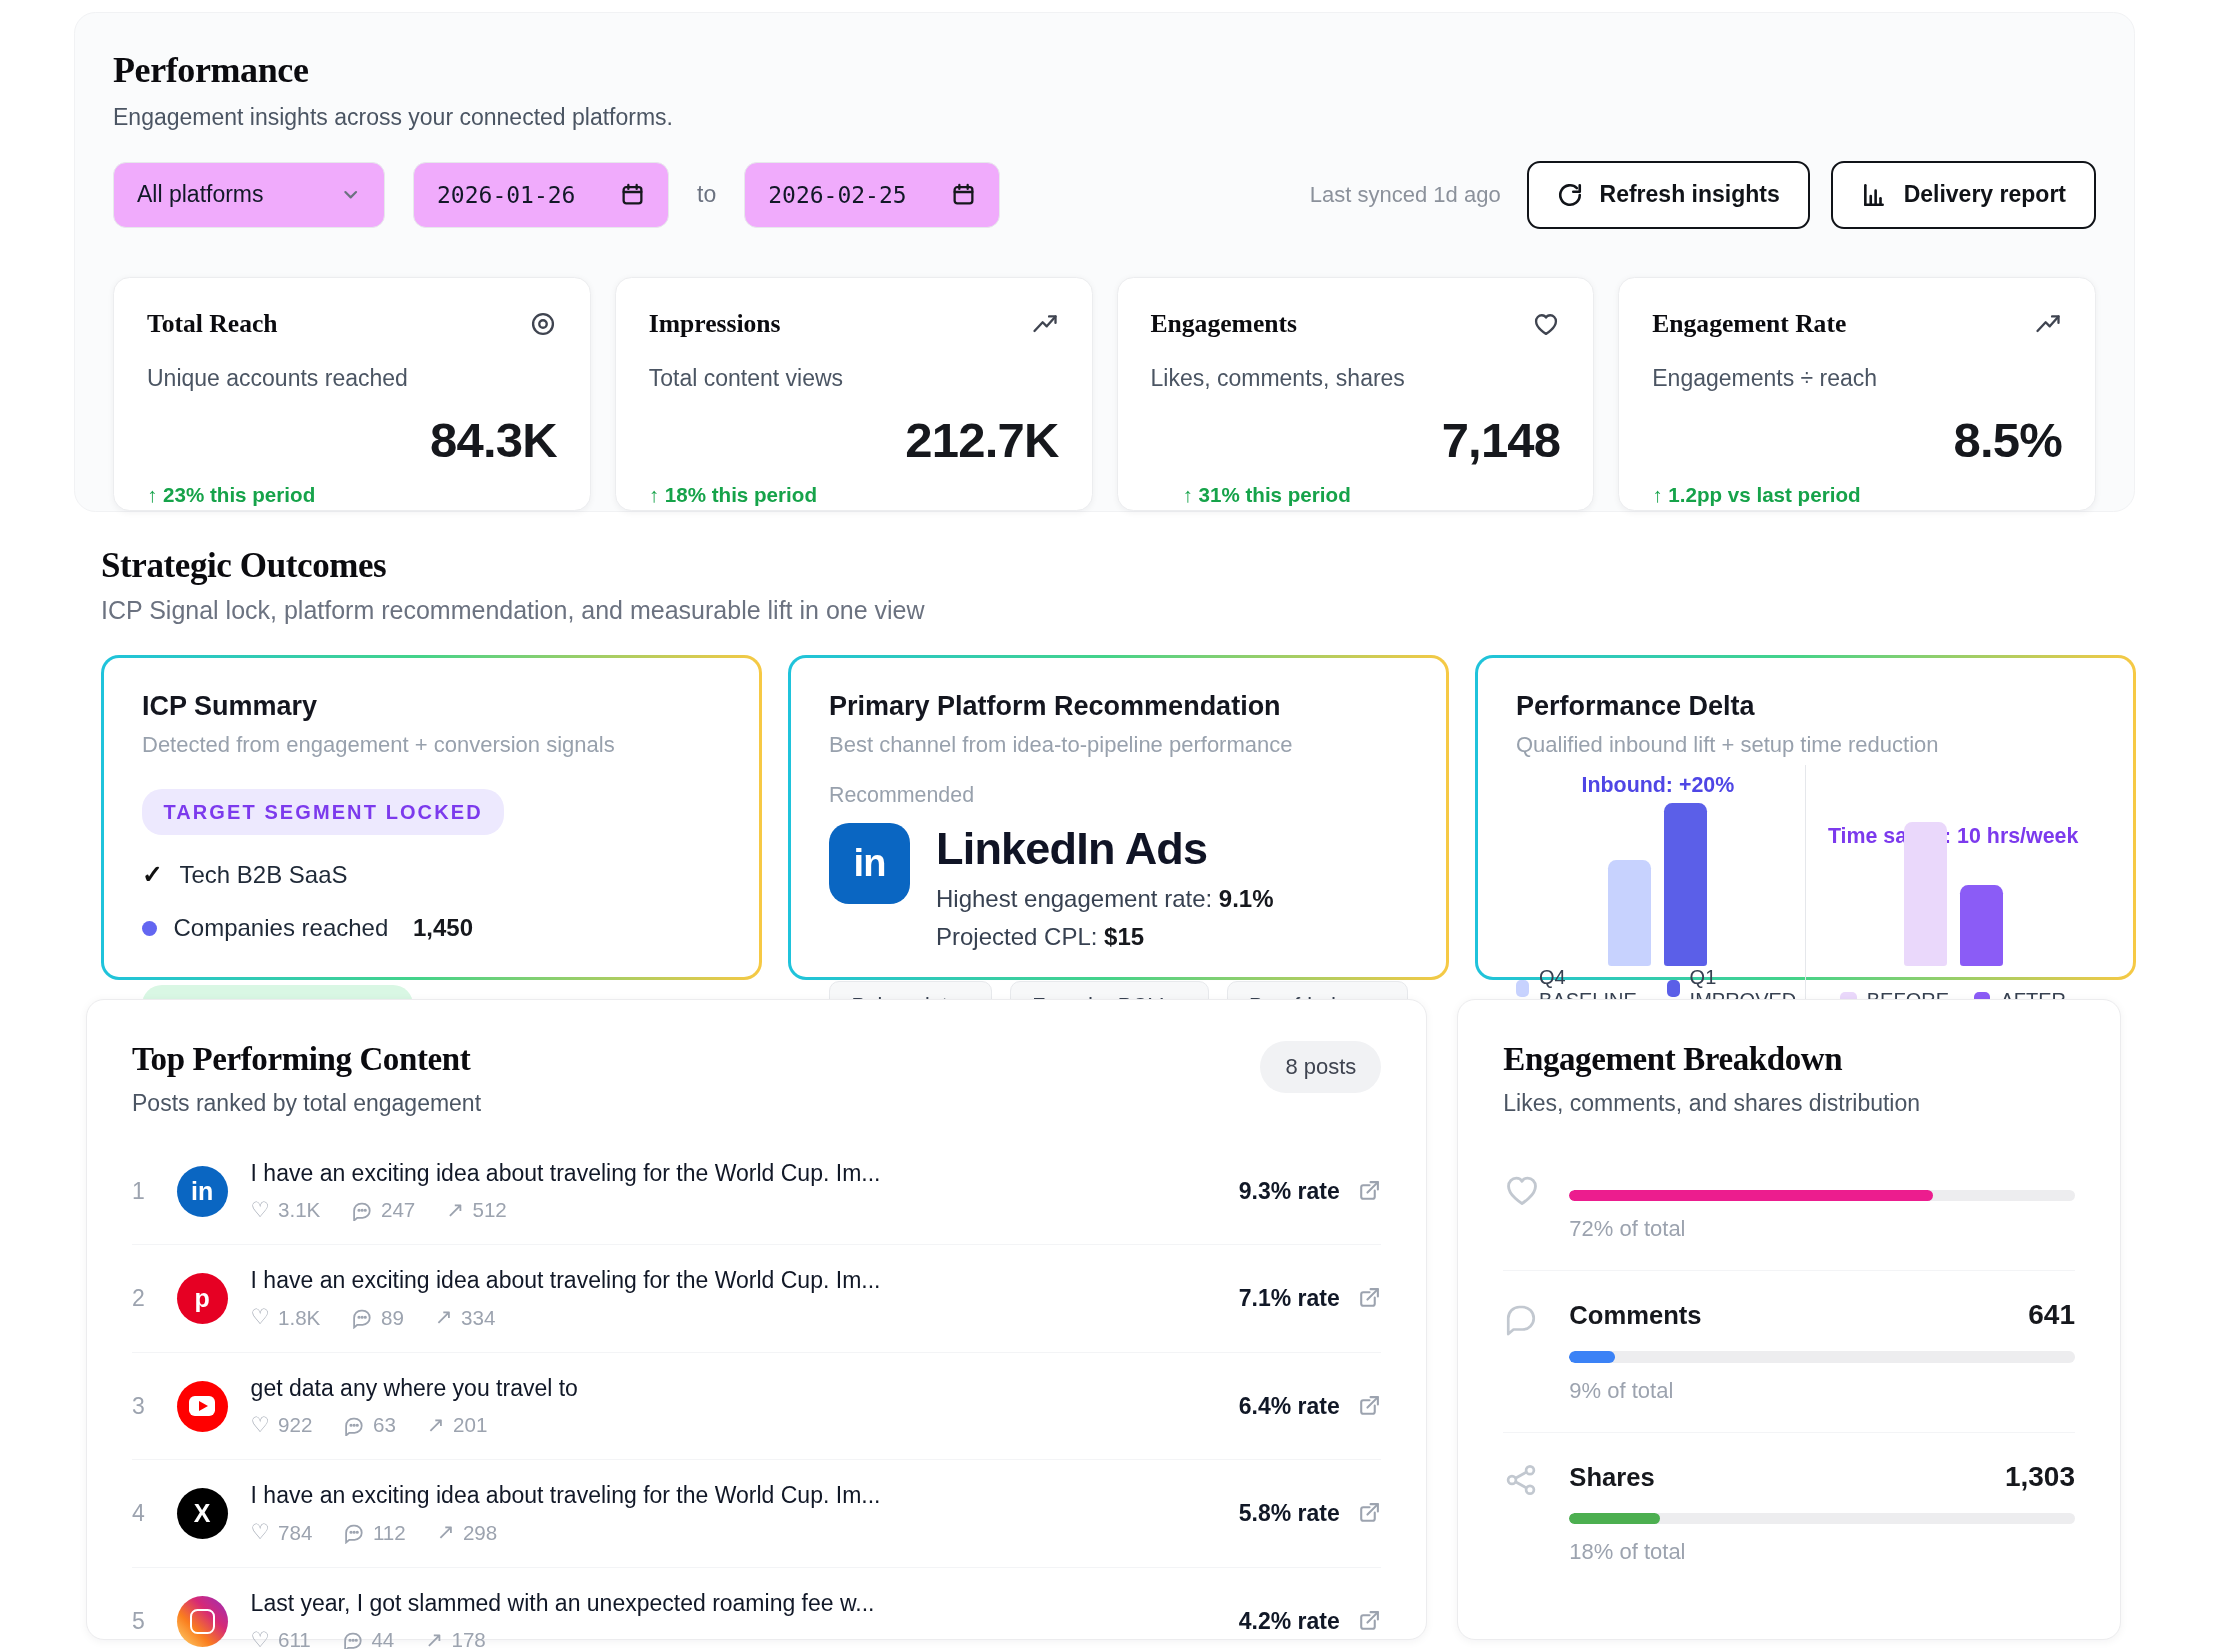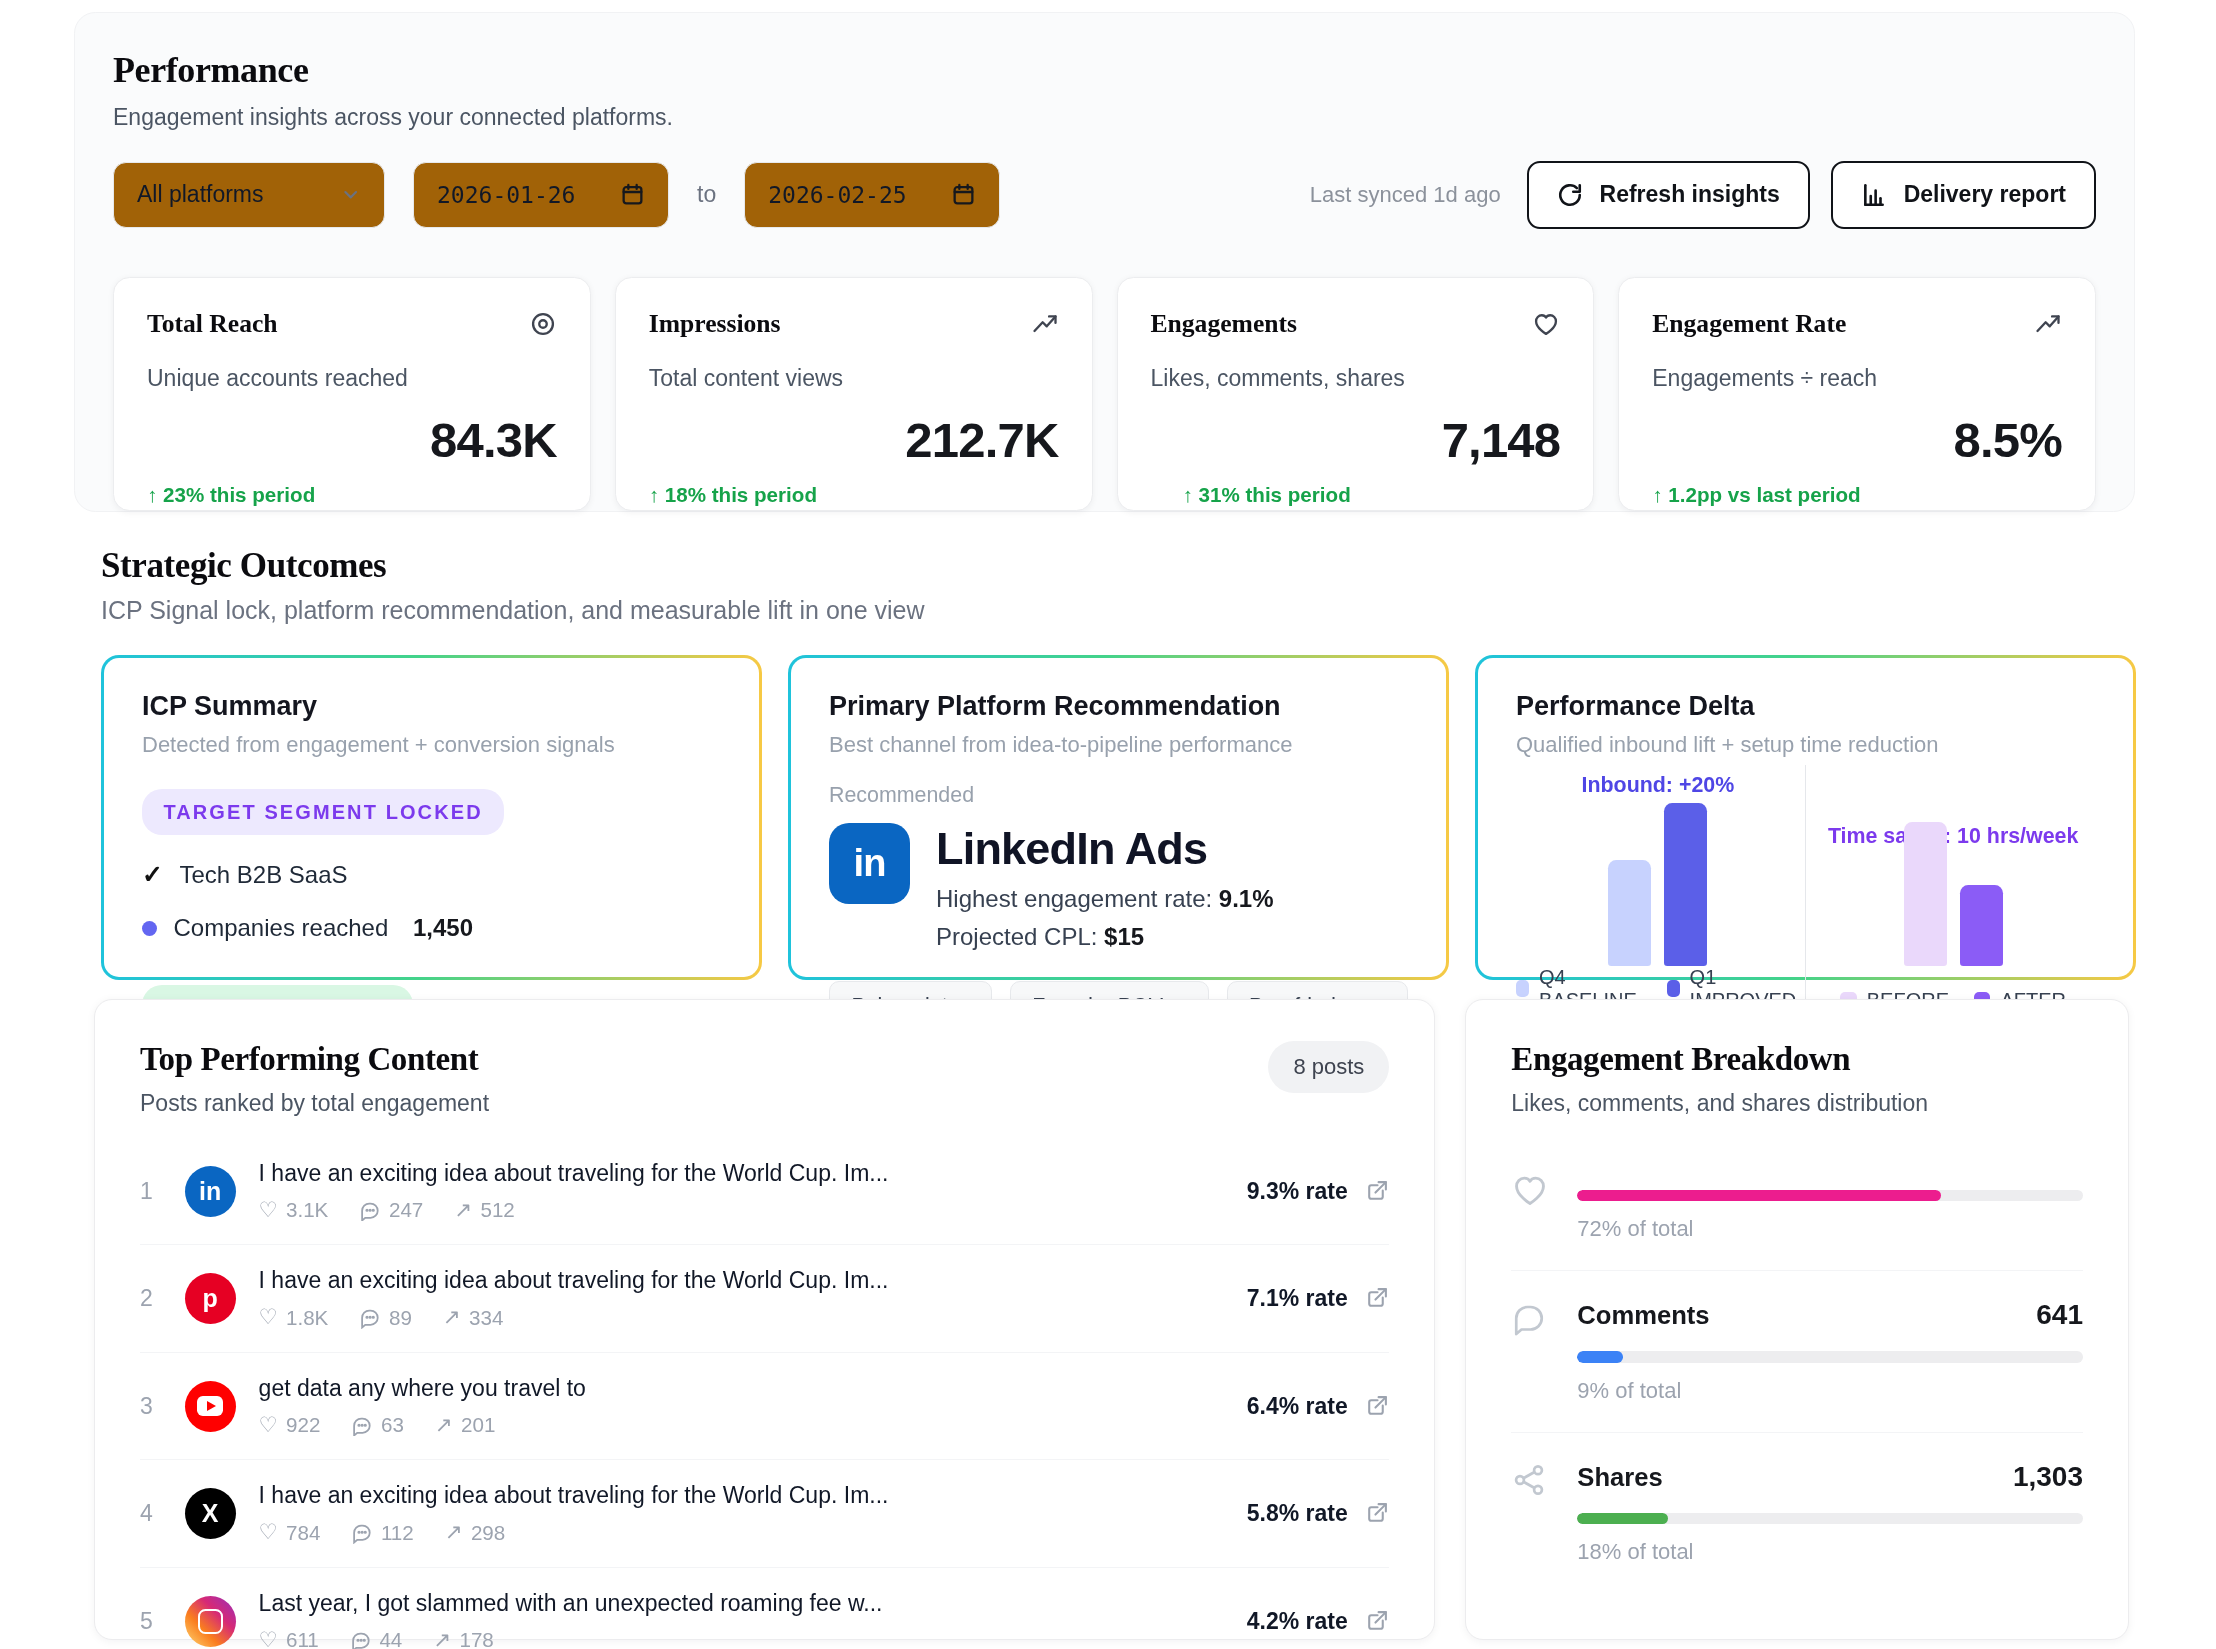--- a/index.html
+++ b/index.html
@@ -8,21 +8,21 @@
 
   .serif { font-family:"Liberation Serif","DejaVu Serif",serif; font-weight:700; }
 
   
   .top-panel { position:absolute; left:74px; top:11.5px; width:2061px; height:500px;
     background:#fafbfc; border:0.8px solid #f1f2f4; border-radius:21.4px; padding:36px 38px; }
   .h1 { font-size:36px; letter-spacing:-0.4px; color:#0b0b0f; }
   .h1-sub { margin-top:13px; font-size:23px; color:#4b5563; }
 
   .controls { margin-top:30px; display:flex; align-items:center; gap:28px; }
-  .select, .datefield { height:66px; background:#a16207; border:1.6px solid #e7e9ec; border-radius:13px;
+  .select, .datefield { height:66px; background:#f0abfc; border:1.6px solid #e7e9ec; border-radius:13px;
     display:flex; align-items:center; padding:0 23px; font-size:23px; color:#111827; }
   .select { width:272px; justify-content:space-between; }
   .datefield { width:256px; justify-content:space-between; font-family:"DejaVu Sans Mono","Liberation Mono",monospace; }
   .to-label { font-size:23px; color:#6b7280; }
   .right-controls { margin-left:auto; display:flex; align-items:center; gap:21.4px; }
   .synced { font-size:22px; color:#8b919b; margin-right:5px; }
   .btn { height:68px; background:#fff; border:2.5px solid #101318; border-radius:13px;
     display:flex; align-items:center; gap:16.5px; padding:0 28px; font-size:23px; font-weight:700; color:#101318; cursor:pointer; }
 
   .stats-row { margin-top:48px; display:flex; gap:24px; }
@@ -66,21 +66,21 @@
   .mini { flex:1; position:relative; }
   .mini-label { position:absolute; width:100%; text-align:center; font-size:21.4px; font-weight:800; }
   .mini .bars { position:absolute; left:0; right:0; bottom:46px; display:flex; justify-content:center; gap:13px; align-items:flex-end; height:169px; }
   .bar { width:43px; border-radius:8.2px 8.2px 3.3px 3.3px; }
   .legend { position:absolute; bottom:0; width:100%; display:flex; justify-content:center; gap:25px; font-size:20px; color:#374151; }
   .legend > div { display:flex; align-items:center; gap:10px; }
   .sw { width:16.5px; height:16.5px; border-radius:5px; }
   .chart-divider { width:1.6px; background:#e5e7eb; margin:0 5px; }
 
   
-  .bottom { position:absolute; left:94px; top:999px; width:2035px; display:flex; gap:30px; }
+  .bottom { position:absolute; left:86px; top:999px; width:2035px; display:flex; gap:30px; }
   .panel { background:#fff; border:0.8px solid #ececee; border-radius:18px; box-shadow:0 1.6px 8.2px rgba(20,24,40,.05); }
   .content-panel { width:1342px; height:641px; padding:41px 45px; }
   .breakdown-panel { width:664px; height:641px; padding:41px 45px; }
   .panel-head { display:flex; justify-content:space-between; align-items:flex-start; }
   .h3-serif { font-size:33px; letter-spacing:-0.4px; color:#0b0b0f; }
   .panel-sub { margin-top:11.5px; font-size:23px; color:#4b5563; }
   .count-badge { background:#f1f2f4; color:#3f4450; border-radius:824px; padding:13px 25px; font-size:22px; }
 
   .rows { margin-top:21.4px; }
   .post-row { display:flex; align-items:center; padding:22px 0; }

